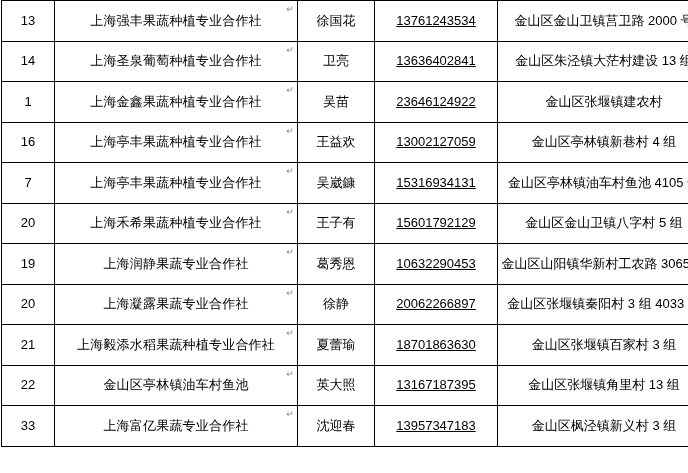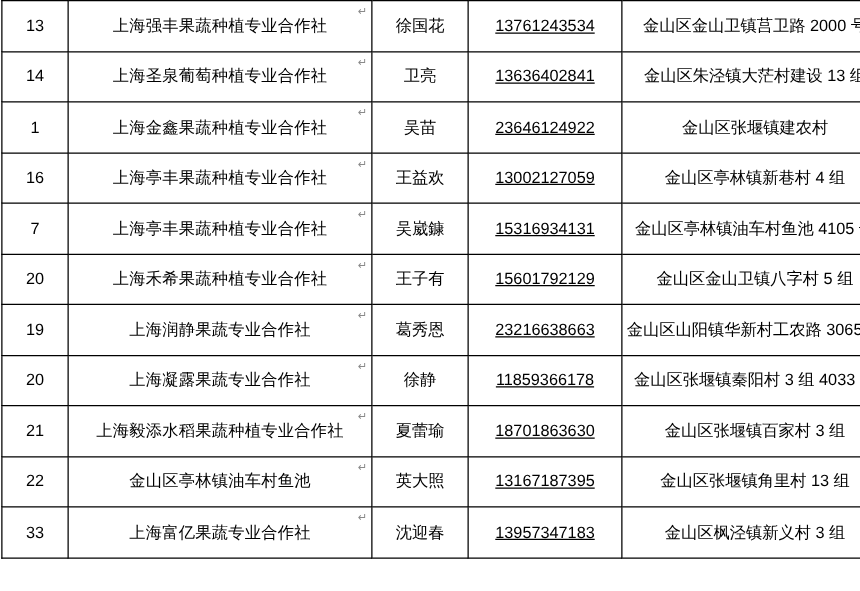--- a/index.html
+++ b/index.html
@@ -177,39 +177,39 @@
             <span class="cellinner">19</span>
           </td>
         <td class="col-name">
             <span class="cellinner">上海润静果蔬专业合作社</span>
             <span class="namemark">↵</span>
           </td>
         <td class="col-person">
             <span class="cellinner">葛秀恩</span>
           </td>
         <td class="col-phone">
-            <span class="cellinner">23216638663</span>
+            <span class="cellinner">10632290453</span>
           </td>
         <td class="col-addr">
             <span class="cellinner">金山区山阳镇华新村工农路 3065 号</span>
           </td>
       </tr>
       <tr>
         <td class="col-idx">
             <span class="cellinner">20</span>
           </td>
         <td class="col-name">
             <span class="cellinner">上海凝露果蔬专业合作社</span>
             <span class="namemark">↵</span>
           </td>
         <td class="col-person">
             <span class="cellinner">徐静</span>
           </td>
         <td class="col-phone">
-            <span class="cellinner">11859366178</span>
+            <span class="cellinner">20062266897</span>
           </td>
         <td class="col-addr">
             <span class="cellinner">金山区张堰镇秦阳村 3 组 4033 号</span>
           </td>
       </tr>
       <tr>
         <td class="col-idx">
             <span class="cellinner">21</span>
           </td>
         <td class="col-name">

